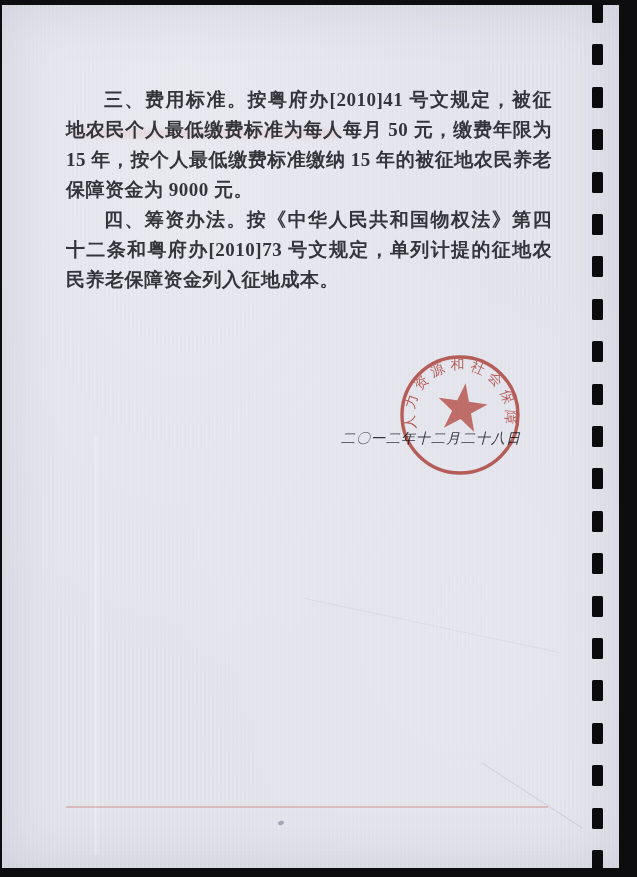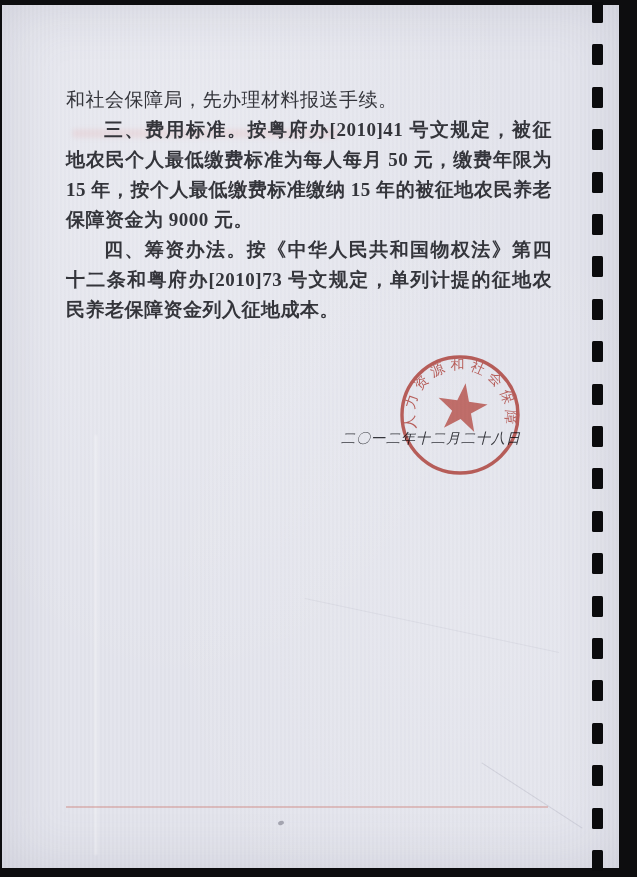--- a/index.html
+++ b/index.html
@@ -110,21 +110,20 @@
 
 <div class="scan">
 
   <div class="paper">
     <div class="streak"></div>
     <div class="crease c1"></div>
     <div class="crease c2"></div>
     <div class="smudge"></div>
 
     <div class="body-text">
-      <p>和社会保障局，先办理材料报送手续。</p>
       <p class="indent">三、费用标准。按粤府办[2010]41 号文规定，被征地农民个人最低缴费标准为每人每月 50 元，缴费年限为 15 年，按个人最低缴费标准缴纳 15 年的被征地农民养老保障资金为 9000 元。</p>
       <p class="indent">四、筹资办法。按《中华人民共和国物权法》第四十二条和粤府办[2010]73 号文规定，单列计提的征地农民养老保障资金列入征地成本。</p>
     </div>
 
     <div class="date-line">二〇一二年十二月二十八日</div>
 
     <svg class="seal" viewBox="0 0 128 128" xmlns="http://www.w3.org/2000/svg">
       <defs>
         <path id="sealArc" d="M 22,83 A 46,46 0 1 1 106,83" fill="none"></path>
       </defs>

